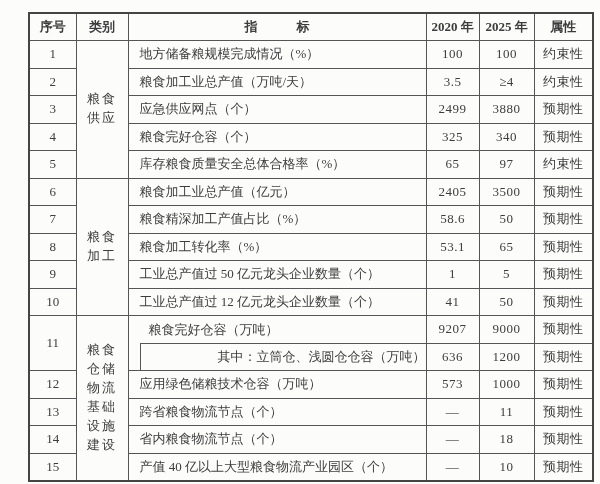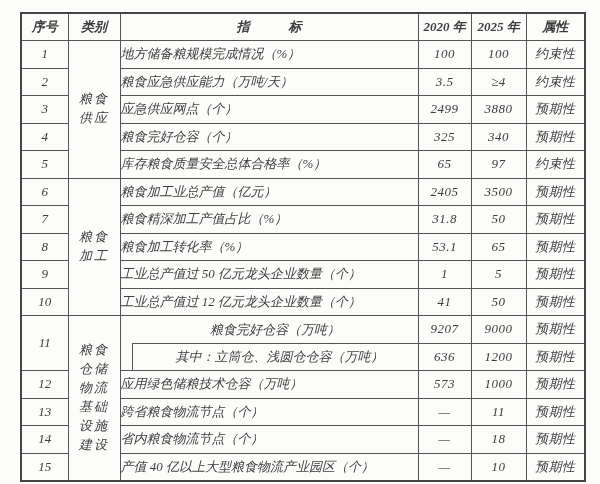--- a/index.html
+++ b/index.html
@@ -4,21 +4,21 @@
 <style>
   html, body {
     margin: 0; padding: 0;
     width: 600px; height: 484px;
     background: #fcfcfb;
     font-family: "Liberation Serif", "DejaVu Serif", serif;
     color: #3d3d3d;
   }
   .table-wrap {
     position: absolute;
-    left: 20px; top: 12px; font-style: italic;
+    left: 28px; top: 12px;
   }
   table {
     border-collapse: collapse;
     table-layout: fixed;
     width: 564px;
     border: 2px solid #454545;
   }
   th, td {
     border: 1px solid #555555;
     padding: 0;
@@ -26,45 +26,45 @@
     text-align: center;
     vertical-align: middle;
     height: 26.5px;
     line-height: 1.25;
     overflow: hidden;
     white-space: nowrap;
   }
   th { font-weight: bold; height: 26px; }
   td.ind {
     text-align: left;
-    padding-left: 0;
+    padding-left: 11px;
   }
   td.cat { height: auto; }
   .cat-text {
     width: 2.35em;
     margin: 8px auto;
     letter-spacing: 2px;
     white-space: normal;
     line-height: 1.45;
     text-align: center;
   }
   td.ind-split { padding: 0; }
   .ind-line {
     height: 26px; line-height: 26px;
-    padding-left: 12px;
-    text-align: center;
+    padding-left: 20px;
+    text-align: left;
   }
   .sub-box {
     box-sizing: border-box;
     height: 27px; line-height: 25px;
     margin-left: 11px;
     border-top: 1px solid #555555;
     border-left: 1px solid #555555;
     padding-left: 9px;
-    text-align: center;
+    text-align: right;
   }
   td.num, td.attr { letter-spacing: 0.5px; }
 </style>
 </head>
 <body>
 
 <div class="table-wrap">
 <table>
   <colgroup>
     <col style="width:47px">
@@ -90,21 +90,21 @@
       <td class="cat" rowspan="5">
             <div class="cat-text">粮食供应</div>
           </td>
       <td class="ind">地方储备粮规模完成情况（%）</td>
       <td class="num">100</td>
       <td class="num">100</td>
       <td class="attr">约束性</td>
     </tr>
     <tr>
       <td class="seq">2</td>
-      <td class="ind">粮食应急供应能力（万吨/天）</td>
+      <td class="ind">粮食加工业总产值（万吨/天）</td>
       <td class="num">3.5</td>
       <td class="num">≥4</td>
       <td class="attr">约束性</td>
     </tr>
     <tr>
       <td class="seq">3</td>
       <td class="ind">应急供应网点（个）</td>
       <td class="num">2499</td>
       <td class="num">3880</td>
       <td class="attr">预期性</td>
@@ -129,21 +129,21 @@
             <div class="cat-text">粮食加工</div>
           </td>
       <td class="ind">粮食加工业总产值（亿元）</td>
       <td class="num">2405</td>
       <td class="num">3500</td>
       <td class="attr">预期性</td>
     </tr>
     <tr>
       <td class="seq">7</td>
       <td class="ind">粮食精深加工产值占比（%）</td>
-      <td class="num">31.8</td>
+      <td class="num">58.6</td>
       <td class="num">50</td>
       <td class="attr">预期性</td>
     </tr>
     <tr>
       <td class="seq">8</td>
       <td class="ind">粮食加工转化率（%）</td>
       <td class="num">53.1</td>
       <td class="num">65</td>
       <td class="attr">预期性</td>
     </tr>

